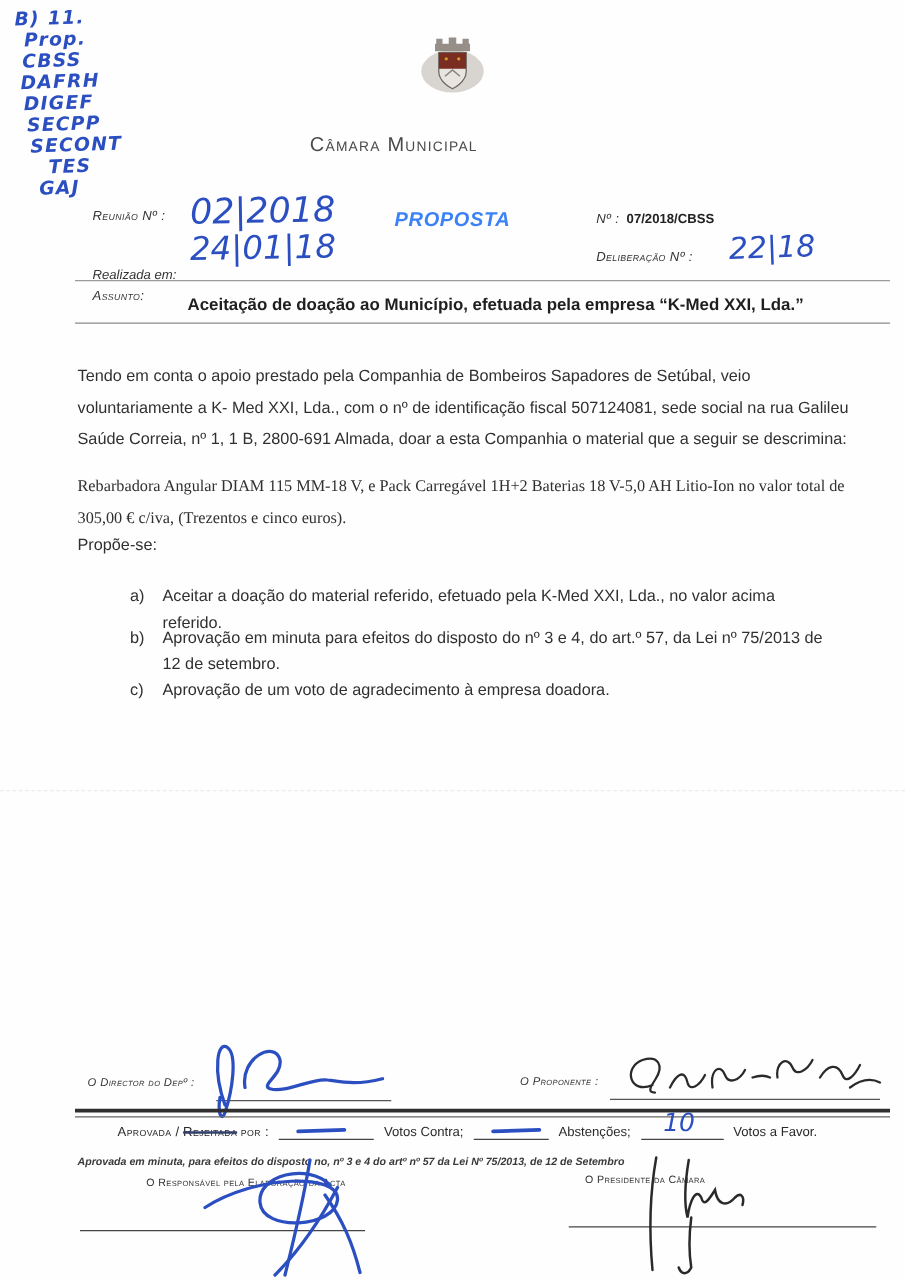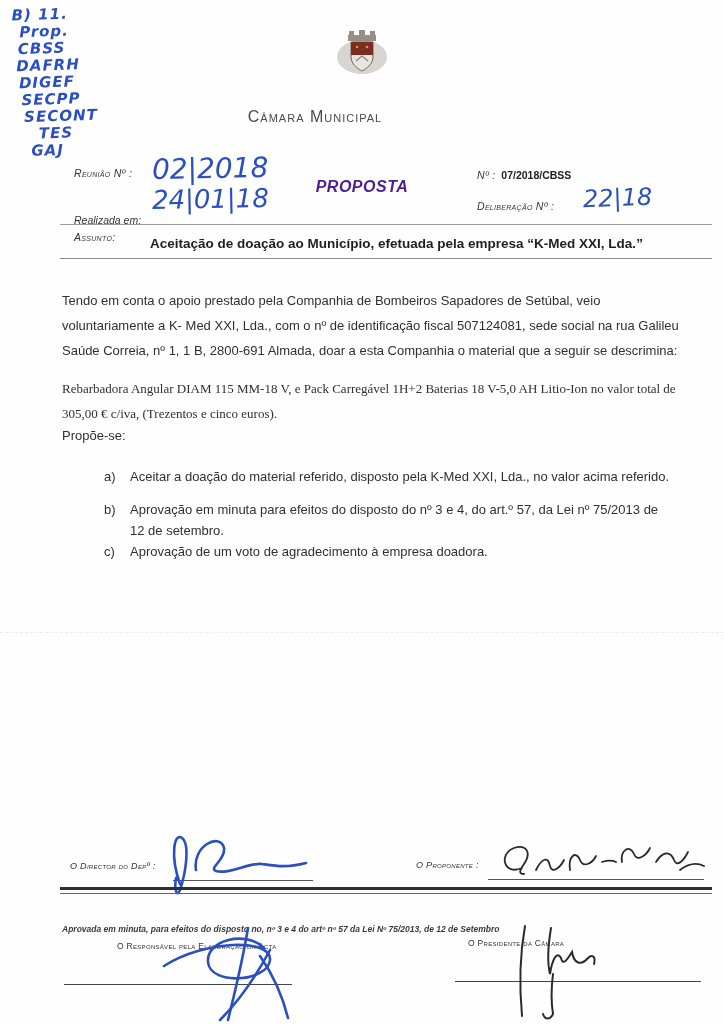--- a/index.html
+++ b/index.html
@@ -26,21 +26,21 @@
         font-variant:small-caps;font-size:22px;letter-spacing:1px;color:#3c3c3c;}
   .council{position:absolute;left:0;top:108px;width:630px;text-align:center;
         font-variant:small-caps;font-size:16px;letter-spacing:1px;color:#4a4a4a;}
   
   .lbl{font-style:italic;font-size:10.5px;color:#333;font-variant:small-caps;letter-spacing:.3px;}
   .meta-reuniao{position:absolute;left:74px;top:167px;}
   .meta-realizada{position:absolute;left:74px;top:198px;font-style:italic;font-size:10.5px;color:#333;margin-top:16px;}
   .hw-reuniao{position:absolute;left:152px;top:152px;font-size:28px;transform:rotate(-1deg);}
   .hw-realizada{position:absolute;left:152px;top:184px;font-size:26px;transform:rotate(-1deg);}
   .proposta{position:absolute;left:0;top:168px;width:724px;text-align:center;
-        font-style:italic;font-weight:bold;font-size:16px;letter-spacing:.5px;color:#4c1d95;margin-top:10px;}
+        font-style:italic;font-weight:bold;font-size:16px;letter-spacing:.5px;color:#3b82f6;}
   .meta-num{position:absolute;left:477px;top:169px;font-size:10.5px;}
   .meta-num .lbl{font-style:italic;}
   .meta-num b{font-size:10.5px;color:#222;}
   .meta-delib{position:absolute;left:477px;top:200px;}
   .hw-delib{position:absolute;left:583px;top:184px;font-size:24px;transform:rotate(-2deg);}
   .rule{position:absolute;left:60px;width:652px;border-top:1px solid #9b9b9b;}
   .rule1{top:224px;}
   .rule2{top:258px;border-top:1px solid #8b8b8b;}
   .assunto{position:absolute;left:74px;top:231px;}
   .subject{position:absolute;left:150px;top:236px;width:530px;font-weight:bold;font-size:13.5px;color:#1f1f1f;}
@@ -131,21 +131,21 @@
   <div class="assunto lbl">Assunto:</div>
   <div class="subject">Aceitação de doação ao Município, efetuada pela empresa “K-Med XXI, Lda.”</div>
   <div class="rule rule2"></div>
 
   <div class="para p1">Tendo em conta o apoio prestado pela Companhia de Bombeiros Sapadores de Setúbal, veio voluntariamente a K- Med XXI, Lda., com o nº de identificação fiscal 507124081, sede social na rua Galileu Saúde Correia, nº 1, 1 B, 2800-691 Almada, doar a esta Companhia o material que a seguir se descrimina:</div>
   <div class="para p2">Rebarbadora Angular DIAM 115 MM-18 V, e Pack Carregável 1H+2 Baterias 18 V-5,0 AH Litio-Ion no valor total de 305,00 € c/iva, (Trezentos e cinco euros).</div>
   <div class="propose">Propõe-se:</div>
 
   <div class="item ia">
     <span class="mk">a)</span>
-    <span>Aceitar a doação do material referido, disposto pela K-Med XXI, Lda., no valor acima referido.</span>
+    <span>Aceitar a doação do material referido, efetuado pela K-Med XXI, Lda., no valor acima referido.</span>
   </div>
   <div class="item ib">
     <span class="mk">b)</span>
     <span>Aprovação em minuta para efeitos do disposto do nº 3 e 4, do art.º 57, da Lei nº 75/2013 de 12 de setembro.</span>
   </div>
   <div class="item ic">
     <span class="mk">c)</span>
     <span>Aprovação de um voto de agradecimento à empresa doadora.</span>
   </div>
 
@@ -165,20 +165,37 @@
   <svg class="svg-abs" style="left:488px;top:836px;" width="222" height="48" viewBox="0 0 222 48">
     <g fill="none" stroke-width="1.8" stroke-linecap="round" stroke="#2a2a2a">
       <path d="M34,32 C16,40 10,18 26,12 C38,8 44,16 36,28 C32,34 30,38 36,38"></path>
       <path d="M48,34 c6,-12 12,-14 14,-4 c2,8 10,2 14,-6 m6,10 c-2,-14 6,-20 10,-10 c3,8 12,4 16,-4 m6,6 c6,-2 10,-2 14,0 m6,0 c-2,-12 8,-18 12,-8 c3,8 12,2 16,-6 m6,14 c6,-10 14,-12 18,-2 c3,8 10,0 14,-8"></path>
       <path d="M192,34 c8,-6 16,-8 24,-4"></path>
     </g>
   </svg>
 
   <div class="dbl-rule"></div>
 
+  <div class="vote-row">
+    <span class="sc">Aprovada /</span>&nbsp;
+    <span class="sc strike">Rejeitada</span>&nbsp;
+    <span class="sc">por :</span>
+    <span class="blank b1">
+      <span class="dash"></span>
+    </span>
+    <span>Votos Contra;</span>
+    <span class="blank b2">
+      <span class="dash"></span>
+    </span>
+    <span>Abstenções;</span>
+    <span class="blank b3">
+      <span class="hw hw-ten">10</span>
+    </span>
+    <span>Votos a Favor.</span>
+  </div>
 
   <div class="minuta">Aprovada em minuta, para efeitos do disposto no, nº 3 e 4 do artº nº 57 da Lei Nº 75/2013, de 12 de Setembro</div>
 
   <div class="sig-label l-resp">O Responsável pela Elaboração da Acta</div>
   <div class="sigline sl-resp"></div>
   <svg class="svg-abs" style="left:148px;top:922px;" width="175" height="100" viewBox="0 0 175 100">
     <g fill="none" stroke-width="2.6" stroke-linecap="round" stroke="#2b4fc1">
       <path d="M16,44 C56,18 124,16 122,38 C120,60 62,64 60,40 C58,18 98,8 116,26"></path>
       <path d="M100,6 C95,36 88,66 80,98"></path>
       <path d="M122,28 C106,58 90,80 72,98"></path>

